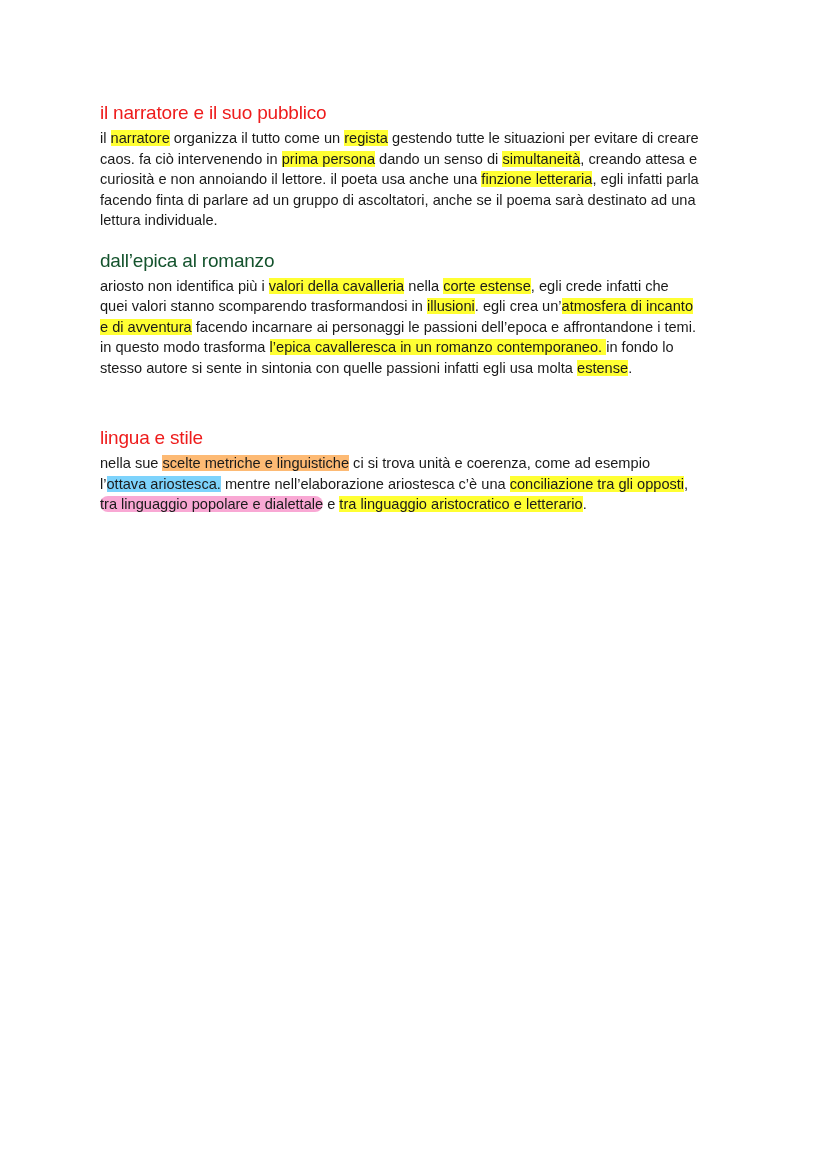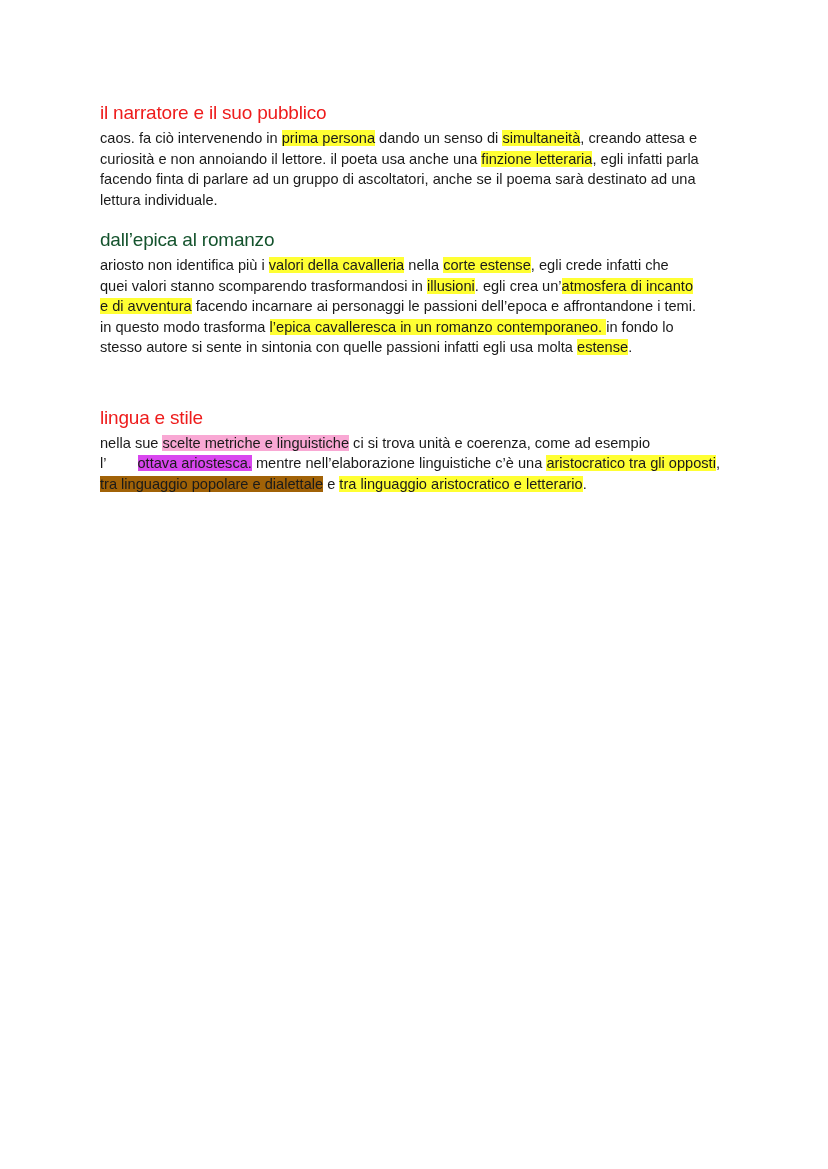--- a/index.html
+++ b/index.html
@@ -11,37 +11,38 @@
   .line { display: block; }
   .hl { background: #ffff33; }
 </style>
 </head>
 <body>
 
 <div class="page">
   <div class="section">
     <h2 class="heading" style="color: rgb(238, 28, 28);">il narratore e il suo pubblico</h2>
     <p class="para">
+        <span class="line"><span>il </span><span class="hl" style="background: rgb(255, 255, 51);">narratore</span><span> organizza il tutto come un </span><span class="hl" style="background: rgb(255, 255, 51);">regista</span><span> gestendo tutte le situazioni per evitare di creare</span></span>
         <span class="line"><span>caos. fa ciò intervenendo in </span><span class="hl" style="background: rgb(255, 255, 51);">prima persona</span><span> dando un senso di </span><span class="hl" style="background: rgb(255, 255, 51);">simultaneità</span><span>, creando attesa e</span></span>
         <span class="line"><span>curiosità e non annoiando il lettore. il poeta usa anche una </span><span class="hl" style="background: rgb(255, 255, 51);">finzione letteraria</span><span>, egli infatti parla</span></span>
         <span class="line"><span>facendo finta di parlare ad un gruppo di ascoltatori, anche se il poema sarà destinato ad una</span></span>
         <span class="line"><span>lettura individuale.</span></span>
       </p>
   </div>
   <div class="section">
     <h2 class="heading" style="color: #14532d;">dall’epica al romanzo</h2>
     <p class="para">
         <span class="line"><span>ariosto non identifica più i </span><span class="hl" style="background: rgb(255, 255, 51);">valori della cavalleria</span><span> nella </span><span class="hl" style="background: rgb(255, 255, 51); text-align: right;">corte estense</span><span>, egli crede infatti che</span></span>
         <span class="line"><span>quei valori stanno scomparendo trasformandosi in </span><span class="hl" style="background: rgb(255, 255, 51);">illusioni</span><span>. egli crea un’</span><span class="hl" style="background: rgb(255, 255, 51);">atmosfera di incanto</span></span>
         <span class="line"><span class="hl" style="background: rgb(255, 255, 51);">e di avventura</span><span> facendo incarnare ai personaggi le passioni dell’epoca e affrontandone i temi.</span></span>
         <span class="line"><span>in questo modo trasforma </span><span class="hl" style="background: rgb(255, 255, 51);">l’epica cavalleresca in un romanzo contemporaneo.  </span><span>in fondo lo</span></span>
         <span class="line"><span>stesso autore si sente in sintonia con quelle passioni infatti egli usa molta </span><span class="hl" style="background: rgb(255, 255, 51);">estense</span><span>.</span></span>
       </p>
   </div>
   <div class="section">
     <h2 class="heading" style="color: rgb(238, 28, 28); margin-top: 45px;">lingua e stile</h2>
     <p class="para">
-        <span class="line"><span>nella sue </span><span class="hl" style="background: #f9a8d4;">scelte metriche e linguistiche</span><span> ci si trova unità e coerenza, come ad esempio</span></span>
-        <span class="line"><span>l’</span><span class="hl" style="background: #d946ef; margin-left: 31px;">ottava ariostesca.</span><span> mentre nell’elaborazione linguistiche c’è una </span><span class="hl" style="background: rgb(255, 255, 51);">aristocratico tra gli opposti</span><span>,</span></span>
-        <span class="line"><span class="hl" style="background: #a16207;">tra linguaggio popolare e dialettale</span><span> e </span><span class="hl" style="background: rgb(255, 255, 51);">tra linguaggio aristocratico e letterario</span><span>.</span></span>
+        <span class="line"><span>nella sue </span><span class="hl" style="background: #fdba74;">scelte metriche e linguistiche</span><span> ci si trova unità e coerenza, come ad esempio</span></span>
+        <span class="line"><span>l’</span><span class="hl" style="background: #7dd3fc;">ottava ariostesca.</span><span> mentre nell’elaborazione ariostesca c’è una </span><span class="hl" style="background: rgb(255, 255, 51);">conciliazione tra gli opposti</span><span>,</span></span>
+        <span class="line"><span class="hl" style="background: #f9a8d4; border-radius: 8px;">tra linguaggio popolare e dialettale</span><span> e </span><span class="hl" style="background: rgb(255, 255, 51);">tra linguaggio aristocratico e letterario</span><span>.</span></span>
       </p>
   </div>
 </div>
 
 </body></html>

